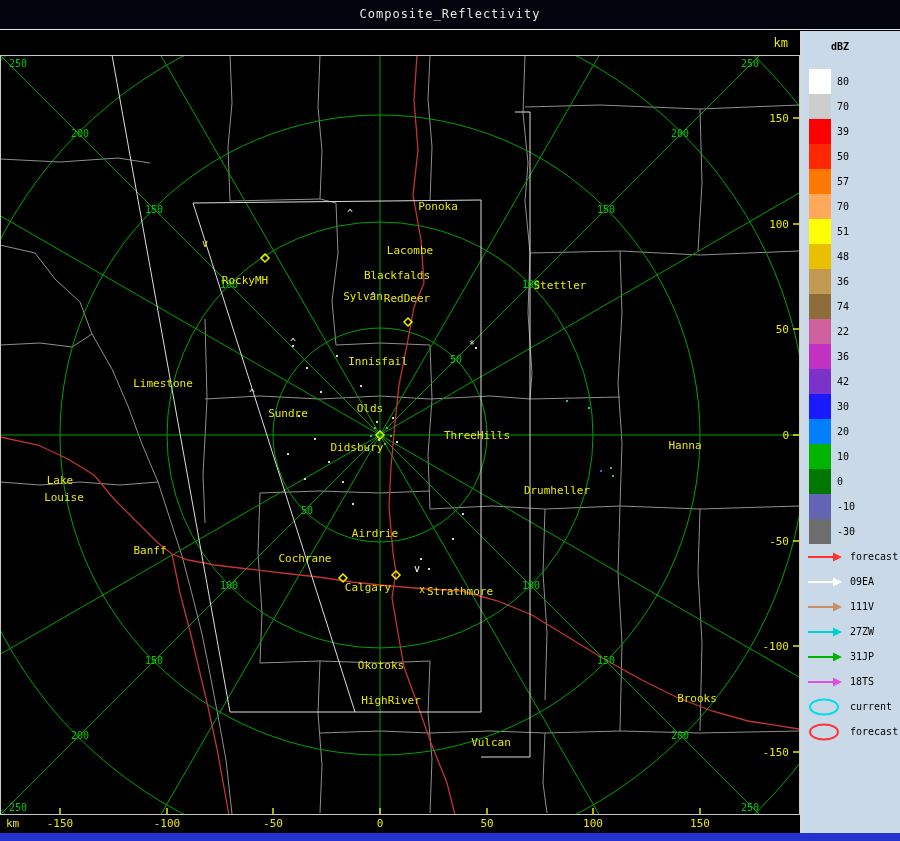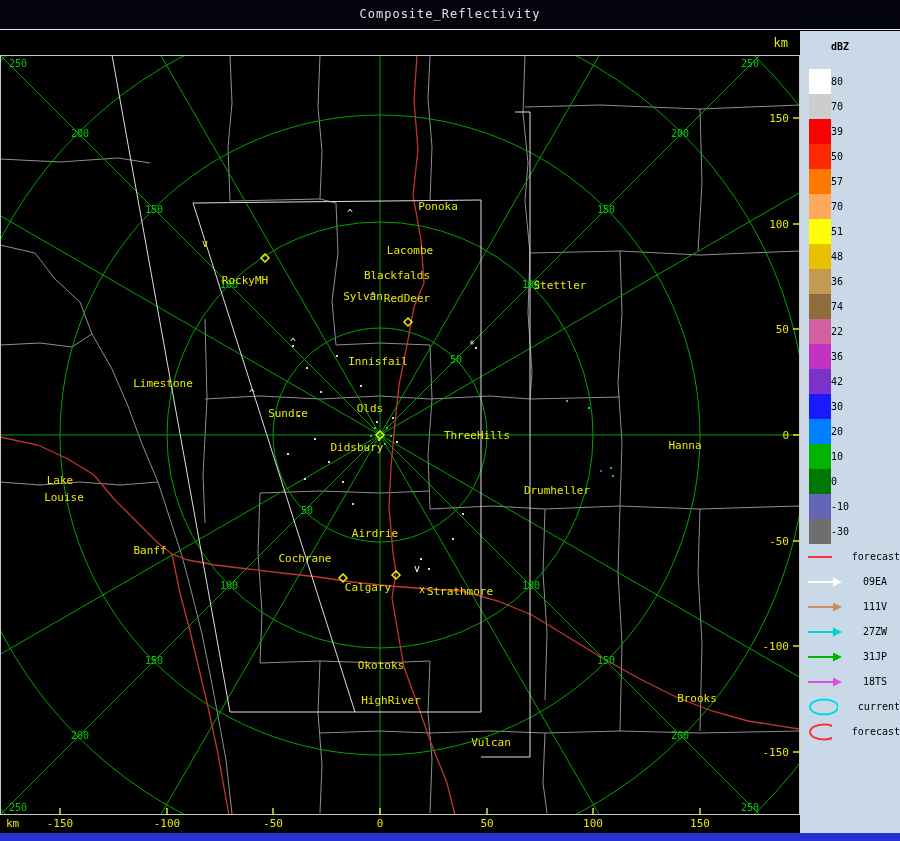--- a/index.html
+++ b/index.html
@@ -13,23 +13,23 @@
     color:#e8e800;font-size:12px}
   .status-bar .ts{position:absolute;left:6px;top:5px}
   .status-bar .unit{position:absolute;right:12px;top:5px}
   .map{position:absolute;left:0;top:55px;width:800px;height:760px;background:#000}
   .map svg{display:block}
   .sidebar{position:absolute;left:800px;top:31px;width:100px;height:802px;background:#c9d9e8;
     border-left:1px solid #d8d8d8;color:#000}
   .dbz{height:38px;padding:10px 0 0 30px;font-size:10px;font-weight:bold}
   .cb-row{display:flex;height:25px;align-items:stretch;padding-left:8px}
   .cb-swatch{width:22px}
-  .cb-label{font-size:10px;line-height:25px;}
+  .cb-label{font-size:10px;line-height:25px;margin-left:6px}
   .lg-row{display:flex;height:25px;align-items:center;padding-left:6px}
-  .lg-label{font-size:10px;margin-left:20px}
+  .lg-label{font-size:10px;margin-left:7px}
   .bottom-bar{position:absolute;left:0;top:815px;width:800px;height:18px;background:#000;
     color:#e8e800;font-size:11px}
   .bkm{position:absolute;left:6px;top:2px}
   .bwrap{position:absolute;left:0;top:2px;width:800px;height:16px}
   .bx{position:absolute;transform:translateX(-50%)}
   .blue-strip{position:absolute;left:0;top:833px;width:900px;height:8px;background:#2433cf}
   
   .county{fill:none;stroke:#8f8f8f;stroke-width:1}
   .ring{fill:none;stroke:#00a400;stroke-width:1}
   .road{fill:none;stroke:#c23530;stroke-width:1.3}

